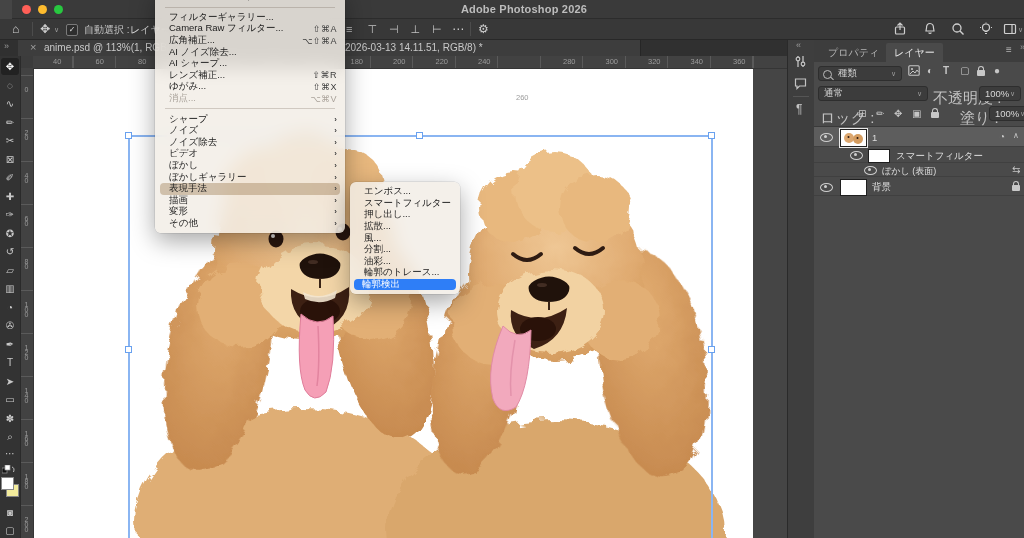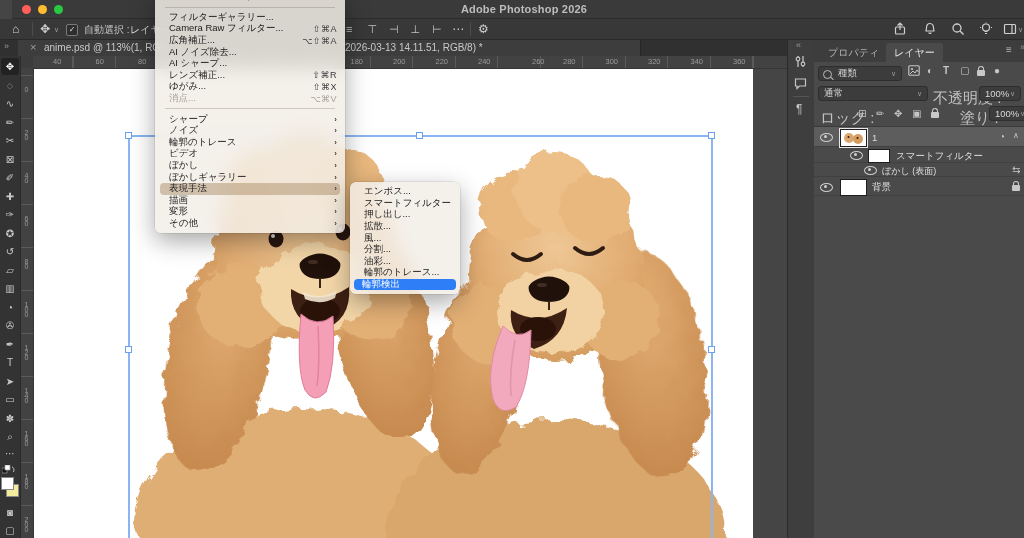--- a/index.html
+++ b/index.html
@@ -151,21 +151,21 @@
     <span class="abs num" style="left: 75.5px;">60</span>
     <span class="abs num" style="left: 118px;">80</span>
     <span class="abs num" style="left: 160.5px;">100</span>
     <span class="abs num" style="left: 203px;">120</span>
     <span class="abs num" style="left: 245.5px;">140</span>
     <span class="abs num" style="left: 288px;">160</span>
     <span class="abs num" style="left: 330.5px;">180</span>
     <span class="abs num" style="left: 373px;">200</span>
     <span class="abs num" style="left: 415.5px;">220</span>
     <span class="abs num" style="left: 458px;">240</span>
-    <span class="abs num" style="left: 512px;">260</span>
+    <span class="abs num" style="left: 496px; margin-top: 36px;">260</span>
     <span class="abs num" style="left: 543px;">280</span>
     <span class="abs num" style="left: 585.5px;">300</span>
     <span class="abs num" style="left: 628px;">320</span>
     <span class="abs num" style="left: 670.5px;">340</span>
     <span class="abs num" style="left: 713px;">360</span>
   </div>
 <div class="abs" id="leftruler">
     <span class="abs num" style="top: 18px;">0</span>
     <span class="abs num" style="top: 61px;">20</span>
     <span class="abs num" style="top: 104px;">40</span>
@@ -432,21 +432,21 @@
     <div class="menu-sep"></div>
     <div class="menu-item">
       <span class="mi-label">シャープ</span>
       <span class="mi-arrow">›</span>
     </div>
     <div class="menu-item">
       <span class="mi-label">ノイズ</span>
       <span class="mi-arrow">›</span>
     </div>
     <div class="menu-item">
-      <span class="mi-label">輪郭のトレース</span>
+      <span class="mi-label">ノイズ除去</span>
       <span class="mi-arrow">›</span>
     </div>
     <div class="menu-item">
       <span class="mi-label">ビデオ</span>
       <span class="mi-arrow">›</span>
     </div>
     <div class="menu-item">
       <span class="mi-label">ぼかし</span>
       <span class="mi-arrow">›</span>
     </div>

